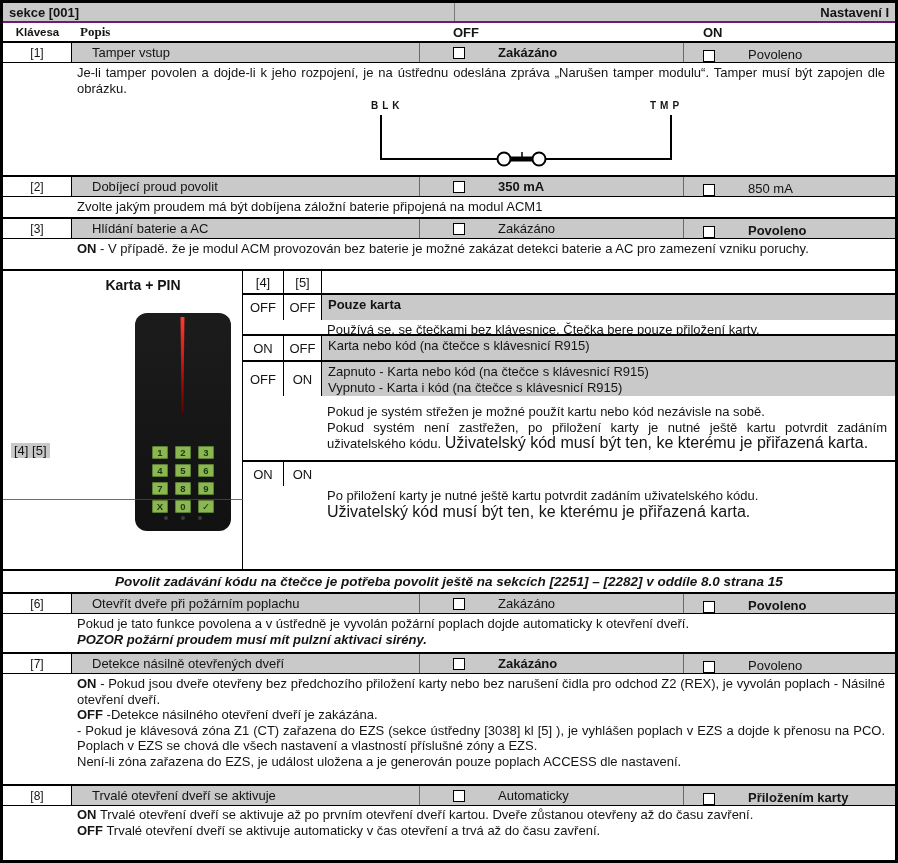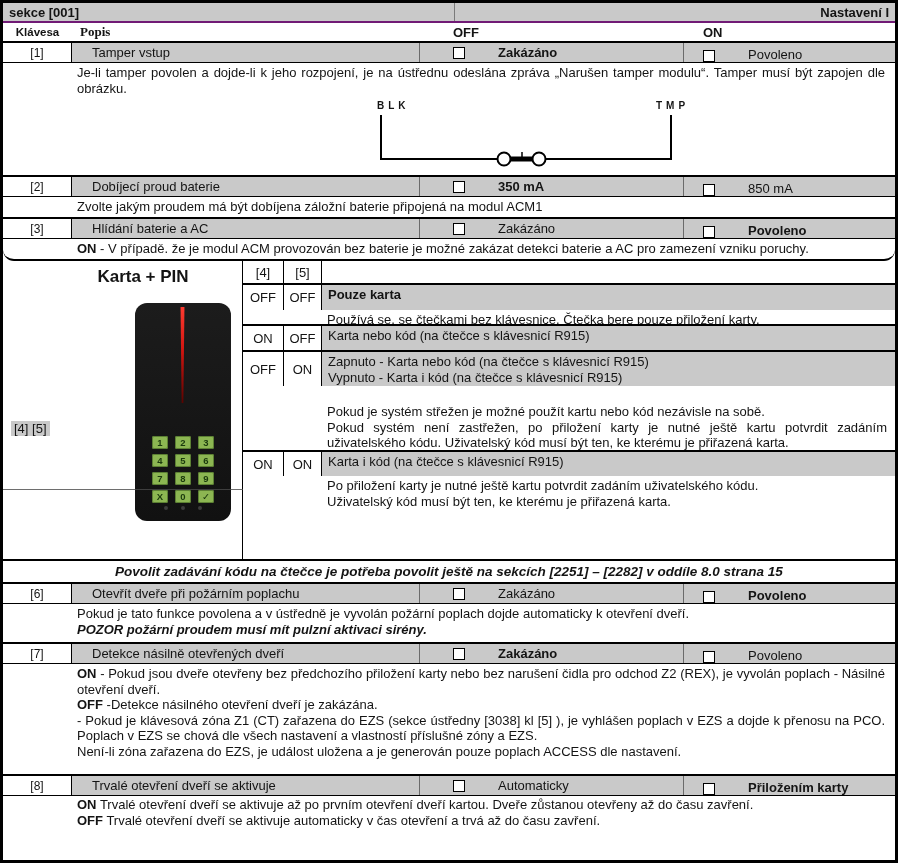--- a/index.html
+++ b/index.html
@@ -29,59 +29,59 @@
   .srow-label{flex:0 0 347px;box-sizing:border-box;padding-left:20px;display:flex;align-items:center;}
   .srow-off{flex:0 0 264px;box-sizing:border-box;border-left:1px solid #6b6b6b;display:flex;align-items:center;}
   .srow-on{flex:1;box-sizing:border-box;border-left:1px solid #6b6b6b;display:flex;align-items:flex-end;}
   .cb{flex:none;width:10px;height:10px;background:#fff;border:1.5px solid #000;}
   .srow-off .cb{margin-left:33px;}
   .srow-on .cb{margin-left:19px;}
   .optlabel{margin-left:33px;white-space:nowrap;}
   
   .drow{box-sizing:border-box;border-bottom:2px solid #000;padding:2px 8px 0 74px;overflow:hidden;position:relative;}
   .desc{line-height:15.5px;text-align:justify;white-space:pre-line;padding-right:2px;}
-  .d1{height:114px;} .d2{height:22px;} .d3{height:22px;border-radius:15px;}
+  .d1{height:114px;} .d2{height:22px;} .d3{height:32px;}
   .d6{height:40px;} .d7{height:112px;} .d8{height:46px;border-bottom:none;padding-top:1px;}
-  .rt-b{font-weight:700;} .rt-bi{font-weight:700;font-style:italic;} .rt-sm{font-size:13px;}
+  .rt-b{font-weight:700;} .rt-bi{font-weight:700;font-style:italic;} .rt-sm{font-size:16px;}
   
   .diagram{position:absolute;left:360px;top:37px;width:320px;height:72px;}
-  .wlabel{position:absolute;top:0;font-size:10px;font-weight:700;letter-spacing:4px;margin-left:6px;}
+  .wlabel{position:absolute;top:0;font-size:10px;font-weight:700;letter-spacing:4px;}
   .wl-left{left:8px;} .wl-right{left:287px;}
   .diagram svg{position:absolute;left:0;top:11px;}
   
   .s45{height:300px;box-sizing:border-box;border-bottom:2px solid #000;display:flex;}
   .s45-left{flex:0 0 240px;border-right:1px solid #000;box-sizing:border-box;position:relative;background:#fff;}
-  .reader-title{margin:6px 0 0 45px;width:190px;text-align:center;font-weight:700;font-size:17px;}
+  .reader-title{margin:6px 0 0 45px;width:190px;text-align:center;font-weight:700;font-size:14px;}
   .device{position:absolute;left:132px;top:42px;width:96px;height:218px;border-radius:12px;
     background:linear-gradient(180deg,#1c1c1c,#111);}
   .stripe{position:absolute;top:4px;left:44px;width:7px;height:96px;
     background:linear-gradient(to bottom,#ff3b30 0%,#d01510 45%,#5a0300 100%);
     clip-path:polygon(22% 0,78% 0,62% 100%,38% 100%);}
   .keypad{position:absolute;top:133px;left:50%;transform:translateX(-50%);
     display:grid;grid-template-columns:repeat(3,16px);grid-auto-rows:13px;gap:5px 7px;}
   .kkey{background:#8cb652;color:#1b3a0d;font-size:9.5px;font-weight:700;border-radius:2px;
     display:flex;align-items:center;justify-content:center;box-shadow:inset 0 0 0 1px #5c8033;}
   .dots{position:absolute;bottom:11px;left:50%;transform:translateX(-50%);display:flex;gap:13px;}
   .dots span{width:4px;height:4px;border-radius:50%;background:#3c3c3c;}
-  .keylbl45{position:absolute;left:8px;top:160px;background:#c9c9c9;padding:0 3px;font-size:13px;}
+  .keylbl45{position:absolute;left:8px;top:172px;background:#c9c9c9;padding:0 3px;font-size:13px;}
   .artifact{position:absolute;left:0;top:228px;width:240px;border-top:1px solid #4a4a4a;opacity:.8;}
   .s45-right{flex:1;display:flex;flex-direction:column;}
   .s45-head{display:flex;height:24px;box-sizing:border-box;border-bottom:2px solid #000;}
   .c4{flex:0 0 40px;display:flex;align-items:center;justify-content:center;}
   .c5{flex:0 0 38px;border-left:1px solid #000;box-sizing:border-box;display:flex;align-items:center;justify-content:center;}
   .chead-title{flex:1;border-left:1px solid #000;box-sizing:border-box;}
   .opt{border-bottom:2px solid #000;display:flex;flex-direction:column;overflow:hidden;}
   .opt:last-child{border-bottom:none;}
   .opt-title-row{display:flex;box-sizing:border-box;}
   .opt-title{flex:1;border-left:1px solid #000;box-sizing:border-box;background:#c9c9c9;
     padding:2px 6px 0 6px;white-space:pre-line;line-height:16px;}
   .opt-desc{box-sizing:border-box;padding:2px 8px 0 84px;white-space:pre-line;line-height:15.5px;text-align:justify;overflow:hidden;}
   .o1t{height:25px;} .o1d{height:14px;}
   .o2t{height:24px;} .o2d{height:36px;}
-  .o3t{height:34px;} .o3d{height:64px;padding-top:18px;}
+  .o3t{height:34px;} .o3d{height:64px;padding-top:8px;}
   .o4t{height:24px;} .o4d{height:50px;}
   
   .note{height:23px;box-sizing:border-box;border-bottom:2px solid #000;display:flex;align-items:center;justify-content:center;
     font-weight:700;font-style:italic;font-size:13.5px;background:#fff;}
 </style>
 </head>
 <body>
 
 <div class="page">
 
@@ -125,21 +125,21 @@
         <line x1="159" y1="41" x2="159" y2="48" stroke="#000" stroke-width="1.5"></line>
         <circle cx="141" cy="48" r="6.5" fill="#fff" stroke="#000" stroke-width="2"></circle>
         <circle cx="176" cy="48" r="6.5" fill="#fff" stroke="#000" stroke-width="2"></circle>
       </svg>
     </div>
   </div>
 
   <div class="srow">
     <div class="srow-key">[2]</div>
     <div class="srow-body">
-      <div class="srow-label">Dobíjecí proud baterie</div>
+      <div class="srow-label">Dobíjecí proud povolit</div>
       <div class="srow-off">
         <span class="cb"></span>
         <span class="optlabel bold">350 mA</span>
       </div>
       <div class="srow-on">
         <span class="cb"></span>
         <span class="optlabel">850 mA</span>
       </div>
     </div>
   </div>
@@ -225,21 +225,20 @@
 Vypnuto - Karta i kód (na čtečce s klávesnicí R915)</span></div>
         </div>
         <div class="opt-desc o3d"><span>Pokud je systém střežen je možné použít kartu nebo kód nezávisle na sobě.
 Pokud systém není zastřežen, po přiložení karty je nutné ještě kartu potvrdit zadáním uživatelského kódu. </span><span class="rt-sm">Uživatelský kód musí být ten, ke kterému je přiřazená karta.</span></div>
       </div>
 
       <div class="opt">
         <div class="opt-title-row o4t">
           <div class="c4">ON</div>
           <div class="c5">ON</div>
-          <div class="opt-title"><span>Karta i kód (na čtečce s klávesnicí R915)</span></div>
         </div>
         <div class="opt-desc o4d"><span>Po přiložení karty je nutné ještě kartu potvrdit zadáním uživatelského kódu.
 </span><span class="rt-sm">Uživatelský kód musí být ten, ke kterému je přiřazená karta.</span></div>
       </div>
     </div>
   </div>
 
   <div class="note">Povolit zadávání kódu na čtečce je potřeba povolit ještě na sekcích [2251] – [2282] v oddíle 8.0 strana 15</div>
 
   <div class="srow">

